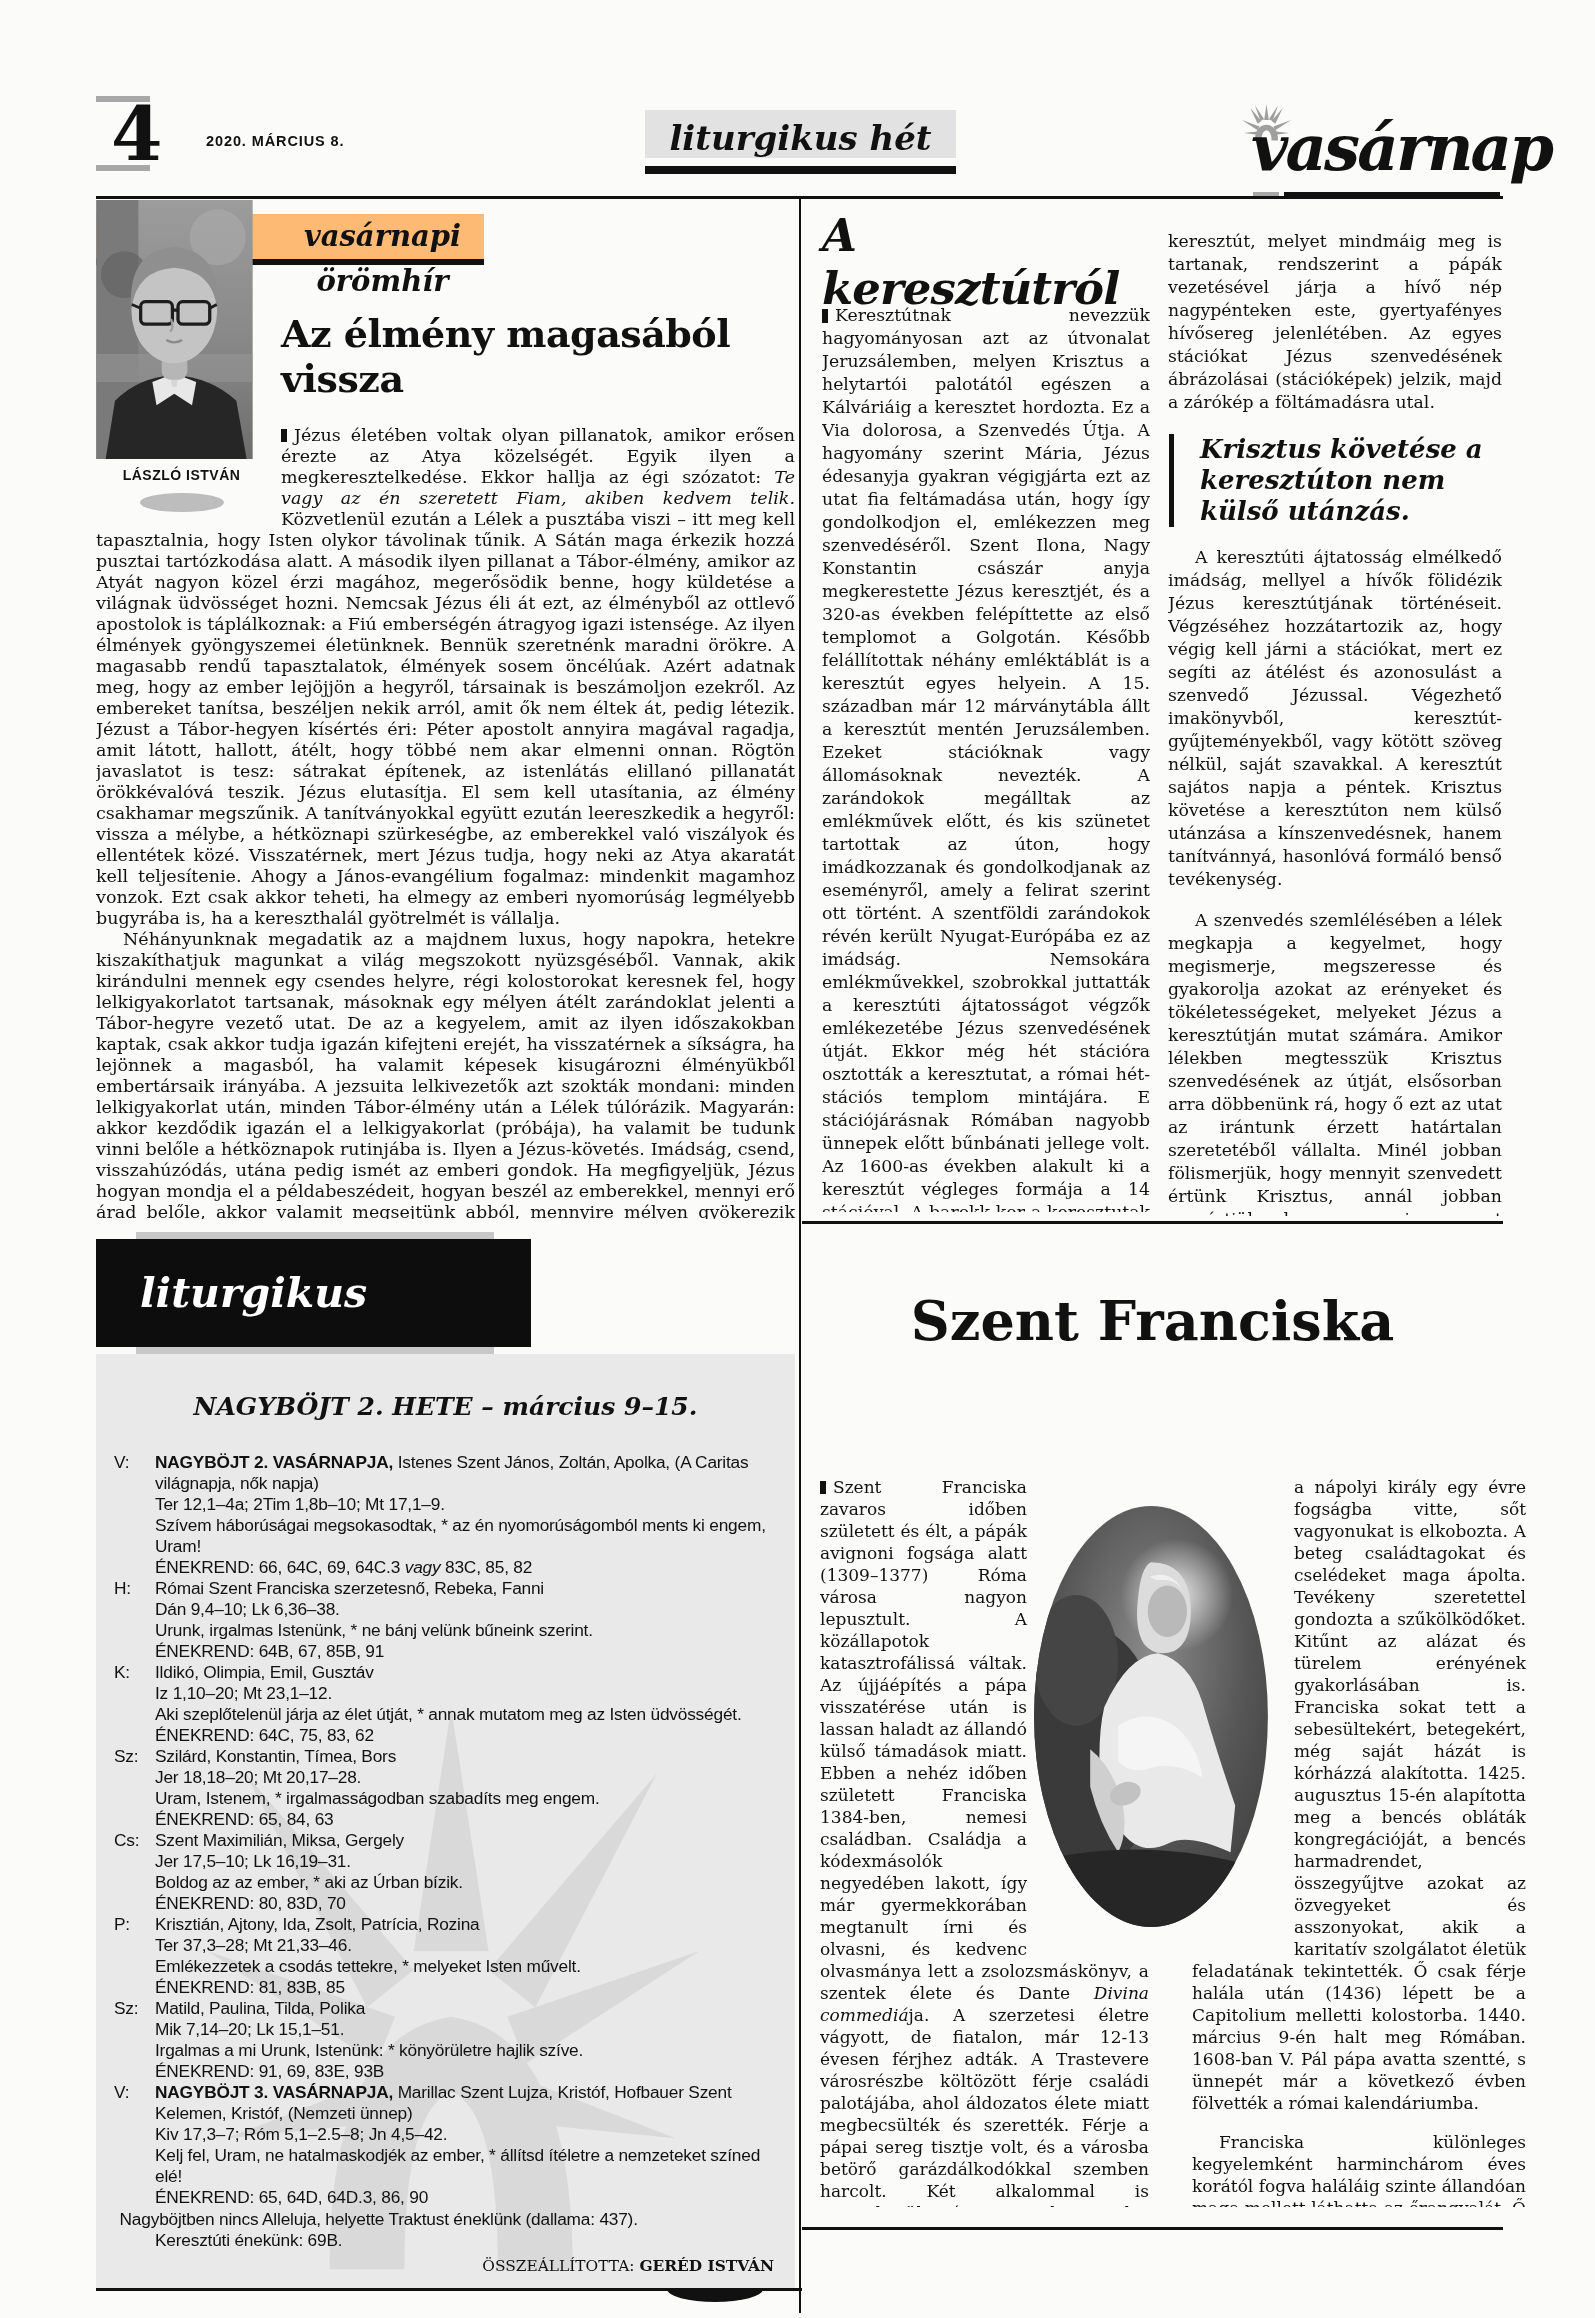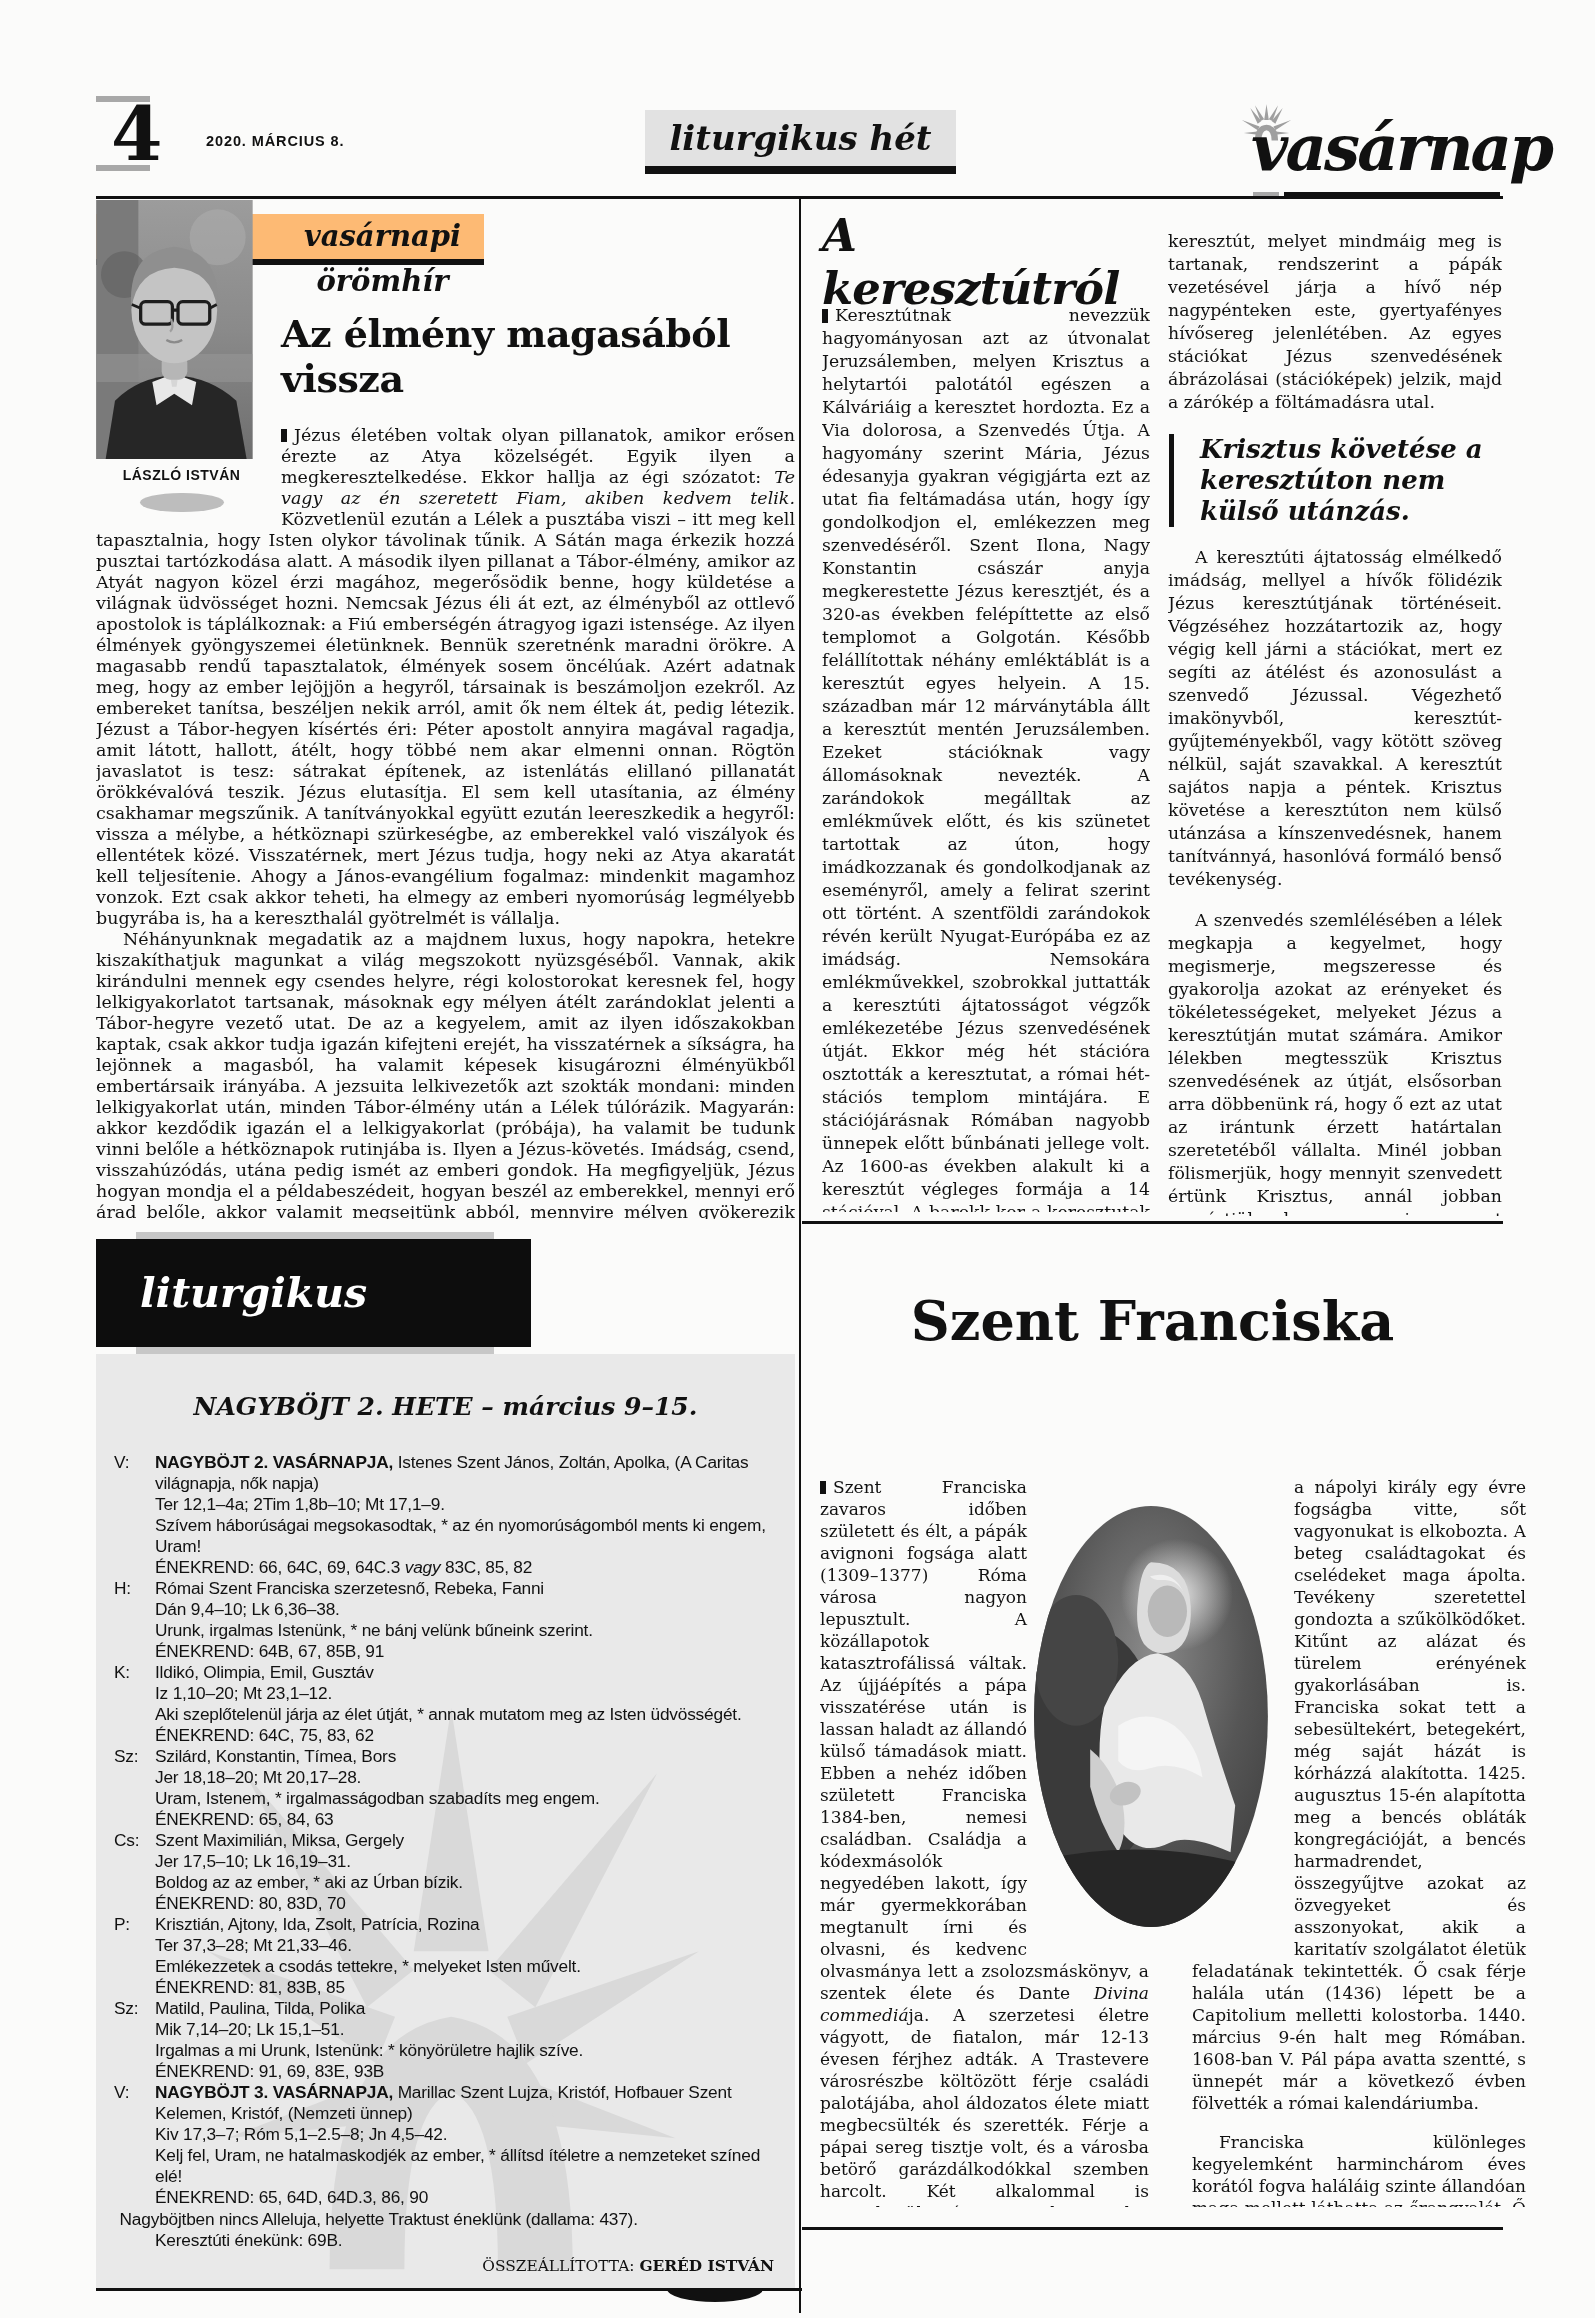--- a/index.html
+++ b/index.html
@@ -64,21 +64,21 @@
   #ink-ellipse{background:#111;border-radius:50%;}
 </style>
 </head>
 <body>
 
 <div class="abs graybar" style="left:96px;top:96px;width:54px;height:6px;"></div>
 <div class="abs" id="page-number" style="left:111px;top:97px;">4</div>
 <div class="abs graybar" style="left:96px;top:165px;width:54px;height:6px;"></div>
 <div class="abs" id="issue-date" style="left:206px;top:133px;">2020. MÁRCIUS 8.</div>
 
-<div class="abs" id="section-box" style="left:645px;top:110px;width:311px;height:56px;">
+<div class="abs" id="section-box" style="left:645px;top:110px;width:311px;height:48px;">
   <div class="t">liturgikus hét</div>
 </div>
 <div class="abs blackbar" style="left:645px;top:166px;width:311px;height:7.5px;"></div>
 
 <svg class="abs" style="left:1241px;top:104px;" width="51" height="47" viewBox="0 0 110 100">
   <g fill="#9f9f9f">
     <polygon points="55,0 60,34 50,34"></polygon>
       <polygon points="20,8 44,36 36,42"></polygon>
       <polygon points="90,8 66,36 74,42"></polygon>
     <polygon points="2,34 40,48 36,56"></polygon>

